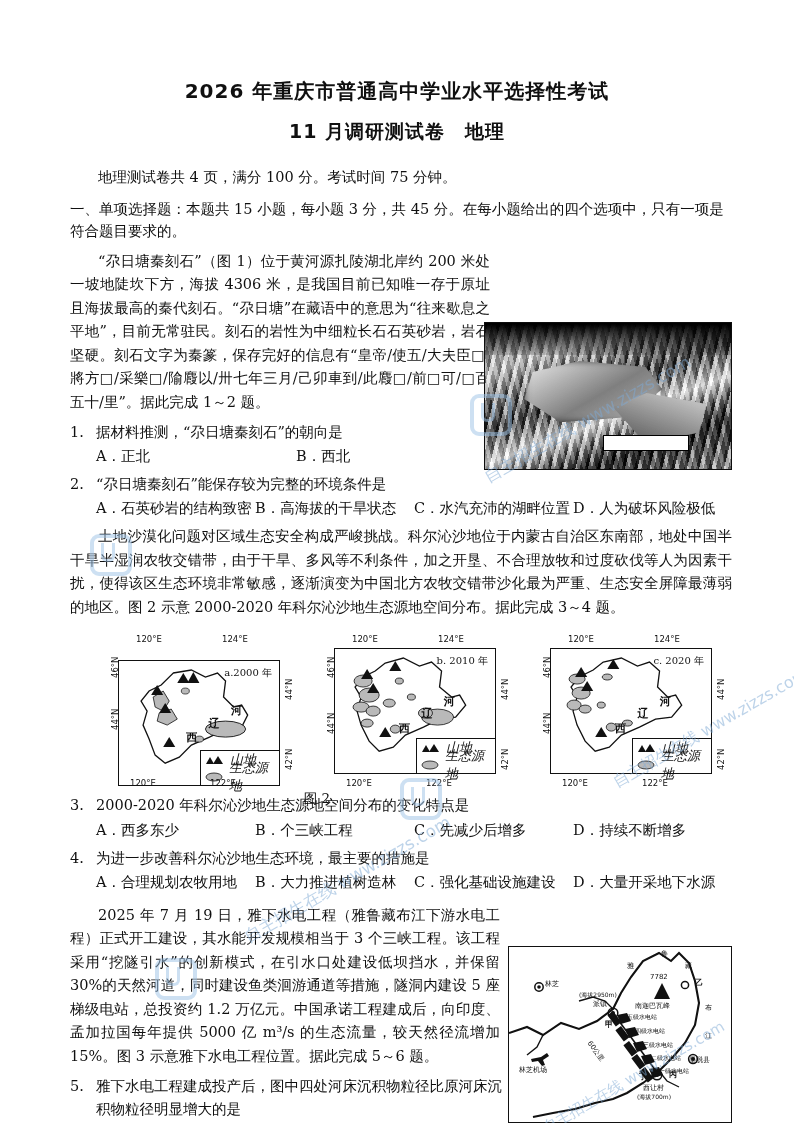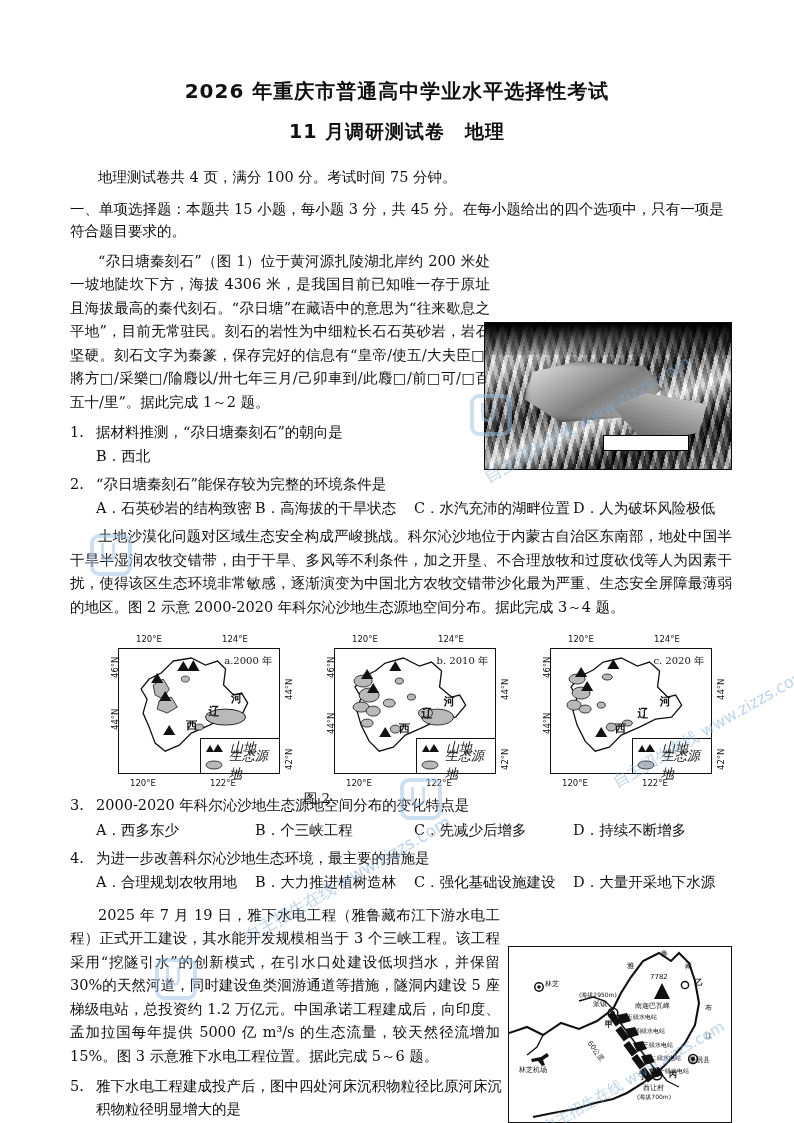--- a/index.html
+++ b/index.html
@@ -61,21 +61,21 @@
     clip-path:polygon(0% 28%,36% 0%,100% 22%,92% 80%,34% 100%);}
   .fig1 .darkband{position:absolute;left:0;top:0;width:100%;height:22%;
     background:linear-gradient(180deg,#1d1d1d,rgba(60,60,60,.2));}
   .fig1 .scalebar{position:absolute;left:48%;bottom:12%;width:34%;height:10%;
     background:#f3f3f3;border:1px solid #111;}
   .fig1-cap{position:absolute;left:484px;top:396px;width:246px;text-align:center;font-size:13.5px;}
 
   
   .fig2-row{position:absolute;left:70px;top:556px;width:660px;height:152px;}
   .mapbox{position:absolute;top:14px;width:160px;height:124px;border:1.4px solid #111;background:#fff;}
-  .m1{left:48px;} .m2{left:264px;} .m3{left:480px;}
+  .m1{left:48px;margin-top:12px;} .m2{left:264px;} .m3{left:480px;}
 
   .lon-top{position:absolute;top:0px;font-size:8.5px;font-family:"DejaVu Sans","Liberation Sans",sans-serif;}
   .lon-bot{position:absolute;bottom:-1px;font-size:8.5px;font-family:"DejaVu Sans","Liberation Sans",sans-serif;}
   .lat-lab{position:absolute;font-size:8.5px;font-family:"DejaVu Sans","Liberation Sans",sans-serif;
     transform:rotate(-90deg);transform-origin:left top;white-space:nowrap;}
 
   .panel-tag{position:absolute;right:7px;top:5px;font-size:10px;}
   .region{position:absolute;left:6%;top:5%;width:88%;height:84%;}
   .region svg{width:100%;height:100%;}
   .mlabel{position:absolute;font-size:11px;font-weight:bold;}
@@ -113,20 +113,21 @@
       <b>一、单项选择题：</b><b>本题共 15 小题，每小题 3 分，共 45 分。在每小题给出的四个选项中，只有一项是符合题目要求的。</b>
     </div>
 
     <p class="para" style="width:420px;">“尕日塘秦刻石”（图 1）位于黄河源扎陵湖北岸约 200 米处一坡地陡坎下方，海拔 4306 米，是我国目前已知唯一存于原址且海拔最高的秦代刻石。“尕日塘”在藏语中的意思为“往来歇息之平地”，目前无常驻民。刻石的岩性为中细粒长石石英砂岩，岩石坚硬。刻石文字为秦篆，保存完好的信息有“皇帝/使五/大夫臣□/將方□/采樂□/隃麚以/卅七年三月/己卯車到/此麚□/前□可/□百五十/里”。据此完成 1～2 题。</p>
 
     <div class="q">
       <span class="num">1.</span>
       <span class="stem">据材料推测，“尕日塘秦刻石”的朝向是</span>
     </div>
     <div class="opts w-photo" style="width:400px;">
+      <span class="opt">A．正北</span>
       <span class="opt">B．西北</span>
     </div>
 
     <div class="q">
       <span class="num">2.</span>
       <span class="stem">“尕日塘秦刻石”能保存较为完整的环境条件是</span>
     </div>
     <div class="opts four">
       <span class="opt">A．石英砂岩的结构致密</span>
       <span class="opt">B．高海拔的干旱状态</span>

